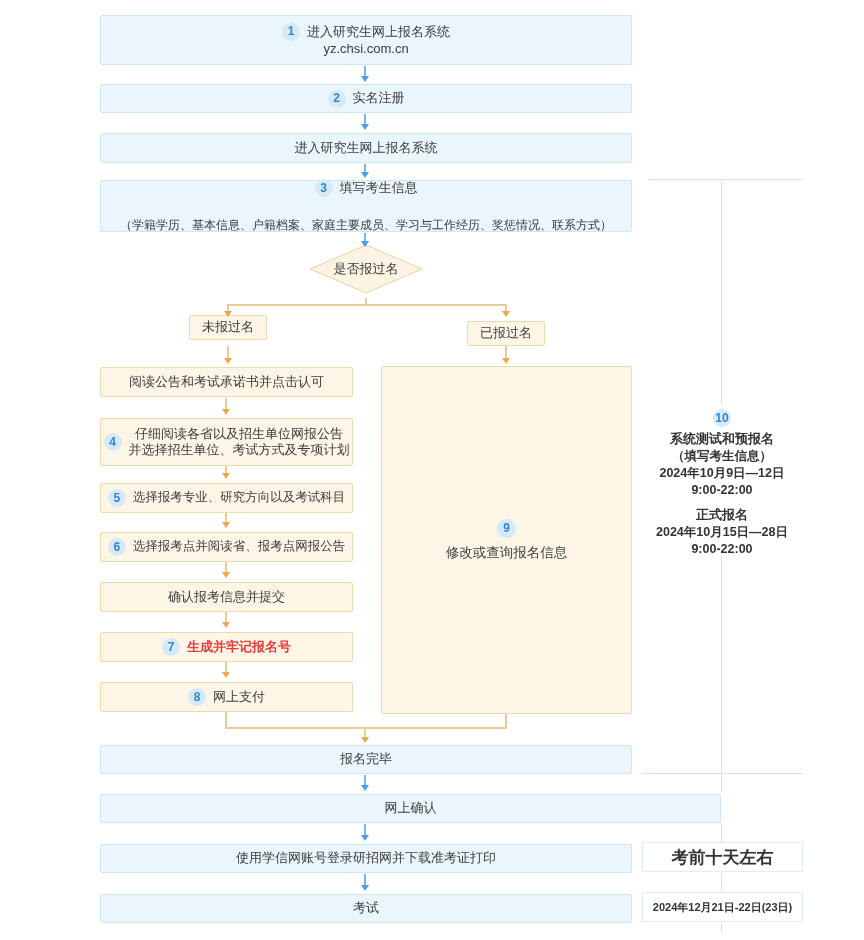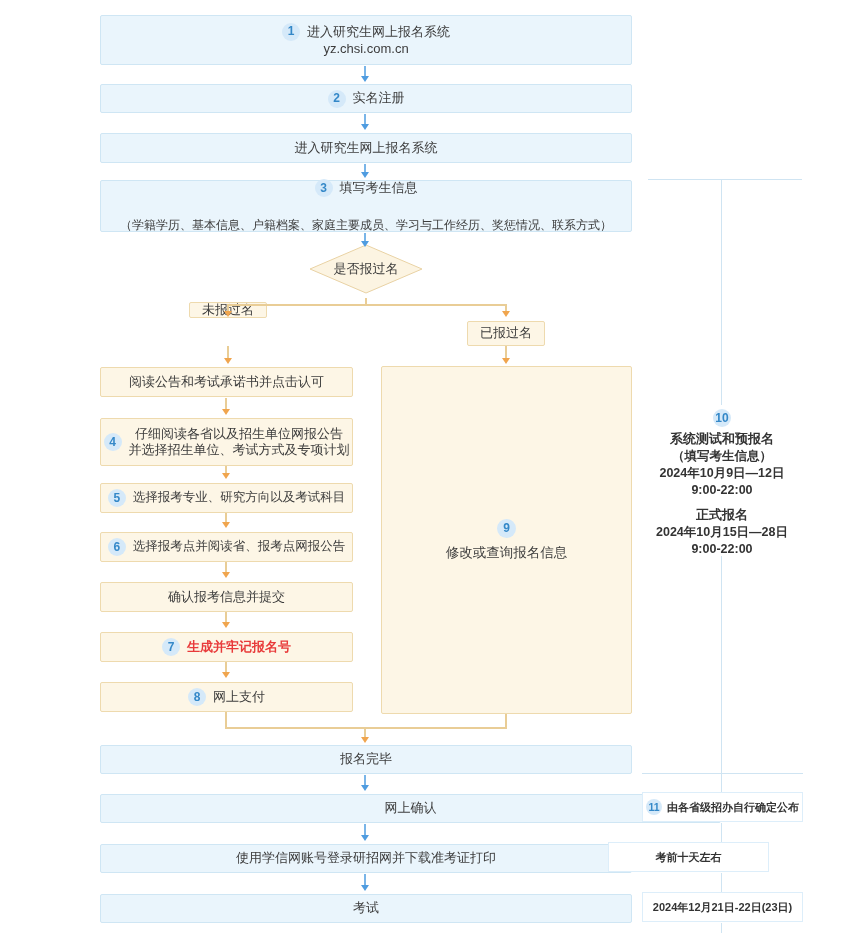--- a/index.html
+++ b/index.html
@@ -71,21 +71,21 @@
     <div class="sub-detail">（学籍学历、基本信息、户籍档案、家庭主要成员、学习与工作经历、奖惩情况、联系方式）</div>
   </div>
 
   <div class="diamond-wrap">
     <svg width="116" height="50">
       <polygon points="58,1 114,25 58,49 2,25" fill="#fcf4e2" stroke="#e9d2a4" stroke-width="1"></polygon>
     </svg>
     <div class="diamond-label">是否报过名</div>
   </div>
 
-  <div class="box cream" style="left:189px;top:302px;width:78px;height:16px;font-family:Liberation Serif, serif;">
+  <div class="box cream" style="left:189px;top:315px;width:78px;height:25px;font-family:Liberation Serif, serif;">
     <span>未报过名</span>
   </div>
   <div class="box cream" style="left:467px;top:321px;width:78px;height:25px;">
     <span>已报过名</span>
   </div>
 
   <div class="box cream" style="left:100px;top:367px;width:253px;height:30px;">
     <span>阅读公告和考试承诺书并点击认可</span>
   </div>
 
@@ -211,24 +211,20 @@
     <div class="nb-title">系统测试和预报名</div>
     <div class="nb-line">（填写考生信息）</div>
     <div class="nb-line">2024年10月9日—12日</div>
     <div class="nb-line">9:00-22:00</div>
     <div class="note-gap"></div>
     <div class="nb-title">正式报名</div>
     <div class="nb-line">2024年10月15日—28日</div>
     <div class="nb-line">9:00-22:00</div>
   </div>
 
-  <div class="note-row" style="left:642px;top:792px;">
-    <span class="circle small">11</span>
-    <span>由各省级招办自行确定公布</span>
-  </div>
-  <div class="note-row" style="left:608px;top:842px;font-size:11px;">
+  <div class="note-row" style="left:642px;top:842px;font-size:17px;">
     <span>考前十天左右</span>
   </div>
   <div class="note-row" style="left:642px;top:892px;font-weight:700;">
     <span>2024年12月21日-22日(23日)</span>
   </div>
 
 </div>
 
 </body></html>

